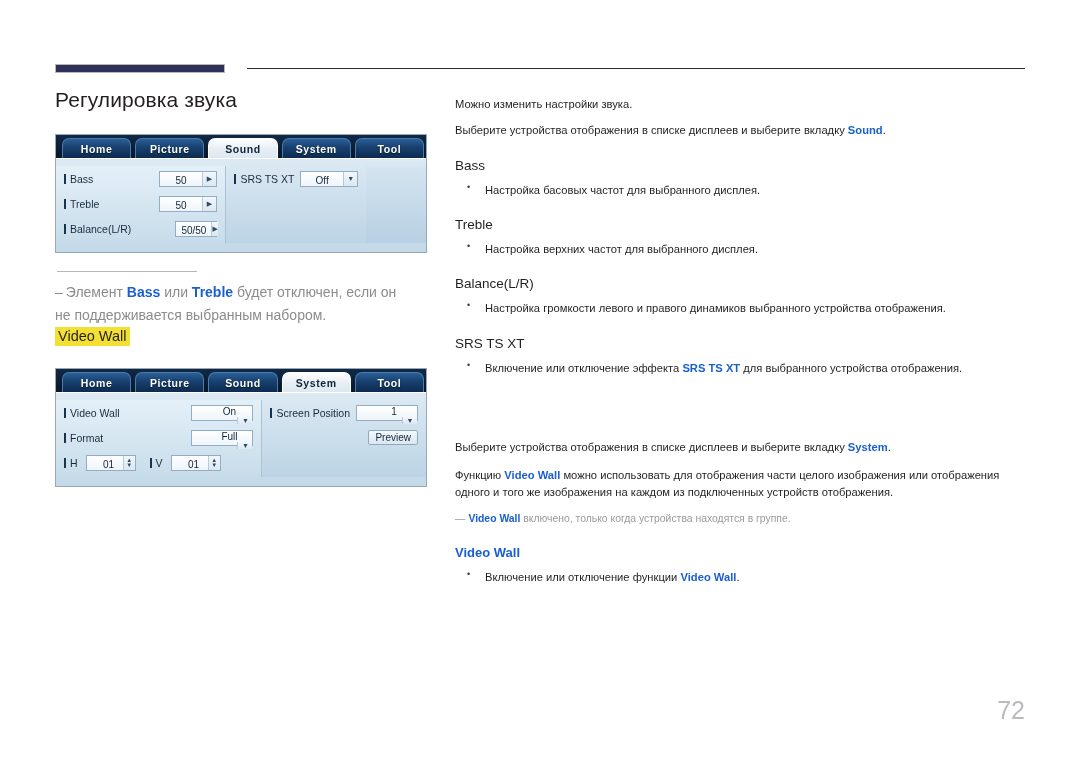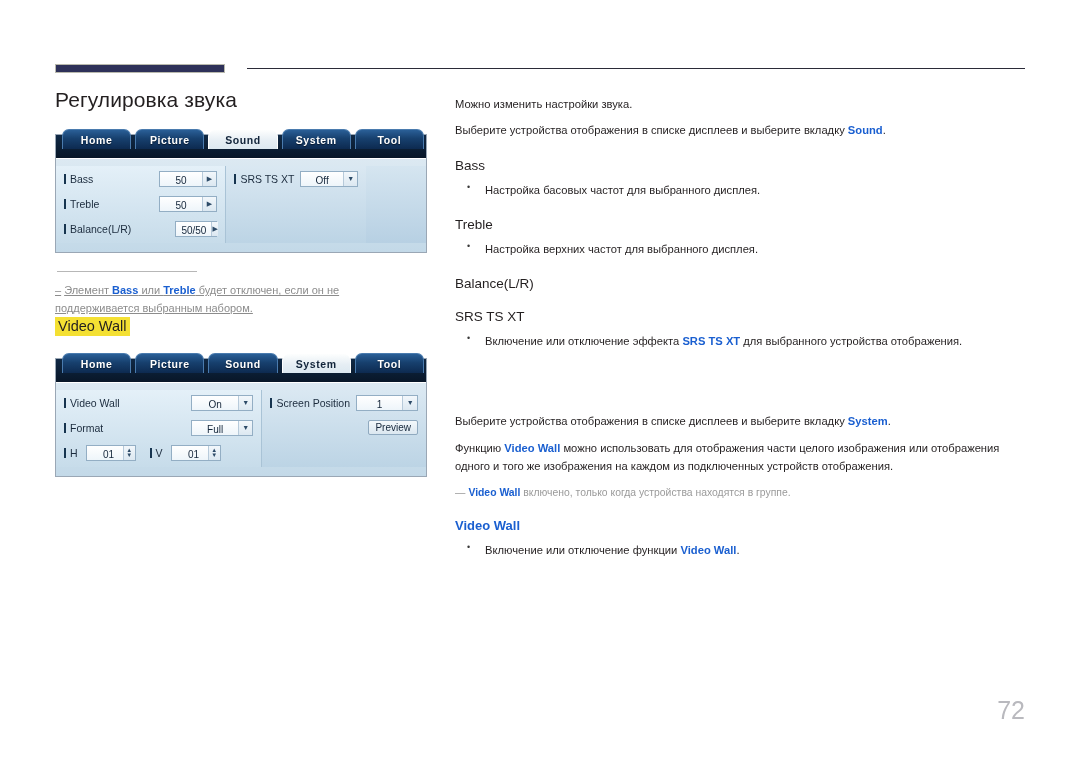--- a/index.html
+++ b/index.html
@@ -49,21 +49,21 @@
   .osd-tabs {
     display:flex;
     height:23px;
     padding-left:4px;
     background:linear-gradient(180deg,#0d2murky 0%,#0a1a30 100%);
     background:linear-gradient(180deg,#102945 0%,#081628 100%);
     align-items:flex-end;
   }
   .osd-tab {
     flex:1 1 0;
-    margin:9px 2px;
+    margin:0 2px;
     height:20px;
     line-height:20px;
     text-align:center;
     font-size:10.5px;
     font-weight:bold;
     color:#ffffff;
     border-radius:7px 7px 0 0;
     background:linear-gradient(180deg,#2a5f97 0%,#17406e 45%,#0d2a50 100%);
     border:1px solid #4a7bae;
     border-bottom:none;
@@ -115,21 +115,21 @@
     border-left:1px solid #b7cada;
     background:linear-gradient(180deg,#f2f7fb 0%,#dce8f1 100%);
     font-size:7px; color:#2d4b68;
   }
   .fld-num   { width:58px; }
   .fld-num .val { width:42px; }
   .fld-bal   { width:42px; }
   .fld-bal .val { width:42px; }
   .fld-sel   { width:58px; }
   .fld-sel .val { width:42px; }
-  .fld-sel2  { width:62px; }
+  .fld-sel2  { width:62px;flex-direction:column; }
   .fld-sel2 .val { width:46px; }
   .fld-spin  { width:50px;padding-left:8px; }
   .fld-spin .val { width:33px; }
   .fld-spin .spin {
     width:15px; height:100%;
     display:flex; flex-direction:column; align-items:center; justify-content:center;
     border-left:1px solid #b7cada; line-height:5px;
     background:linear-gradient(180deg,#f2f7fb 0%,#dce8f1 100%);
     font-size:6px; color:#2d4b68;
   }
@@ -137,21 +137,21 @@
     font-size:10px; color:#14263a;
     background:linear-gradient(180deg,#f3f8fb 0%,#dbe7f0 100%);
     border:1px solid #8fa9bf; padding:1px 6px; border-radius:2px;
   }
 
   
   .foot-divider {
     width:140px; height:1px; background:#b7b7b7; margin:18px 0 9px 2px;
   }
   .foot-note {
-    font-size:11px; color:#8c8c8c; line-height:1.65; max-width:350px;text-decoration:underline;
+    font-size:14px; color:#8c8c8c; line-height:1.65; max-width:350px;
   }
   .foot-note .dash { color:#8c8c8c; margin-right:3px; }
   .foot-note b { color:#1a5fd0; }
 
   
   .p { font-size:11.2px; line-height:1.55; color:#231f20; margin:0 0 10px 0; }
   .p.tight { margin-bottom:9px; }
   .blue { color:#1a5fd0; font-weight:bold; }
   h3.sub {
     font-size:13.5px; font-weight:normal; color:#231f20;
@@ -341,20 +341,23 @@
   <ul class="bul">
     <li>Настройка басовых частот для выбранного дисплея.</li>
   </ul>
 
   <h3 class="sub">Treble</h3>
   <ul class="bul">
     <li>Настройка верхних частот для выбранного дисплея.</li>
   </ul>
 
   <h3 class="sub">Balance(L/R)</h3>
+  <ul class="bul">
+    <li>Настройка громкости левого и правого динамиков выбранного устройства отображения.</li>
+  </ul>
 
   <h3 class="sub">SRS TS XT</h3>
   <ul class="bul">
     <li><span>Включение или отключение эффекта </span><span class="blue">SRS TS XT</span><span> для выбранного устройства отображения.</span></li>
   </ul>
 
   <div style="height:58px;"></div>
 
   <p class="p"><span>Выберите устройства отображения в списке дисплеев и выберите вкладку </span><span class="blue">System</span><span>.</span></p>
 

